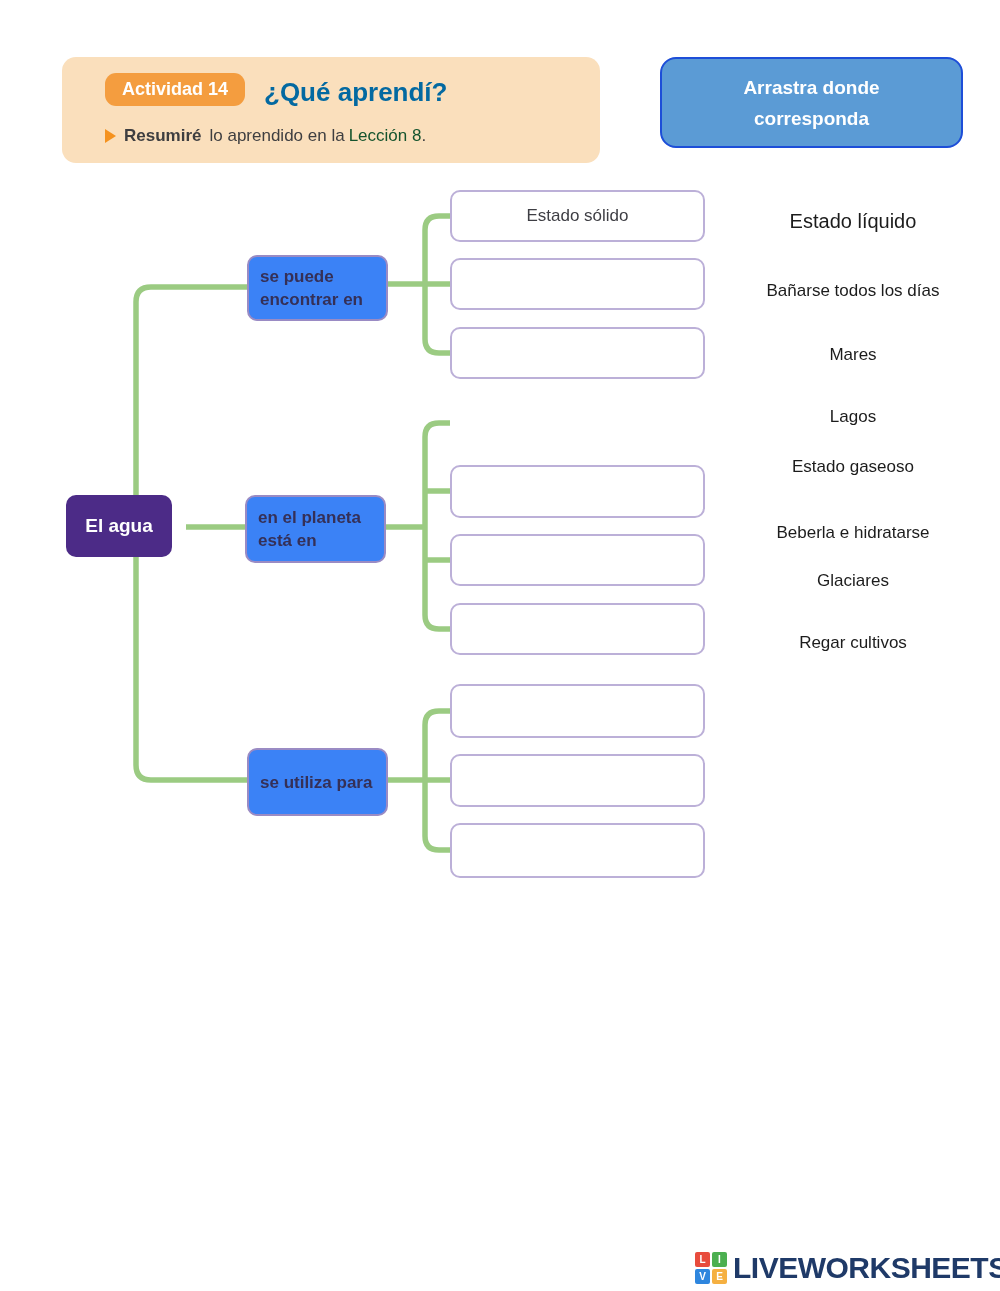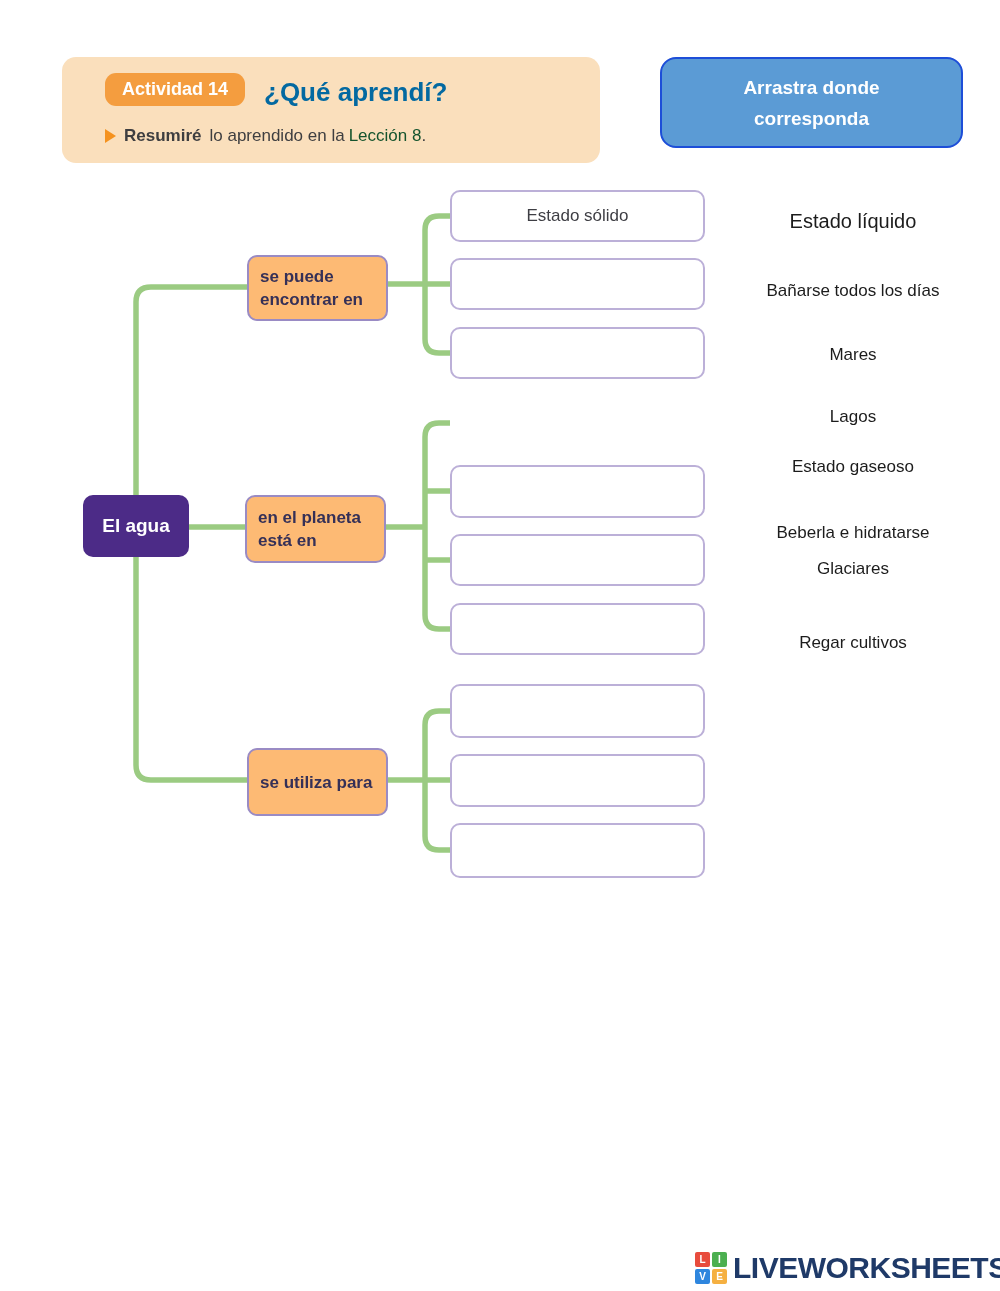--- a/index.html
+++ b/index.html
@@ -45,27 +45,27 @@
     left:660px;top:57px;width:303px;height:91px;
     background:#5b9bd5;border:2px solid #1d4ed8;border-radius:16px;
     color:#ffffff;font-weight:bold;font-size:19px;line-height:31px;
     display:flex;flex-direction:column;align-items:center;justify-content:center;
     text-align:center;box-sizing:border-box;
   }
 
   
   svg.connectors{left:0;top:0;}
   .root-node{
-    left:83px;top:495px;width:106px;height:62px;
+    left:66px;top:495px;width:106px;height:62px;
     background:#4c2b87;border-radius:10px;
     color:#ffffff;font-weight:bold;font-size:19px;
     display:flex;align-items:center;justify-content:center;
   }
   .branch-node{
-    width:141px;background:#fdba74;border:2px solid #9a8bc4;border-radius:10px;
+    width:141px;background:#3b82f6;border:2px solid #9a8bc4;border-radius:10px;
     color:#353057;font-weight:bold;font-size:17px;line-height:23px;
     display:flex;align-items:center;box-sizing:border-box;
     padding-left:11px;padding-right:6px;
   }
   .node1{left:247px;top:255px;height:66px;}
   .node2{left:245px;top:495px;height:68px;}
   .node3{left:247px;top:748px;height:68px;}
   .slot{
     left:450px;width:255px;height:52px;
     background:#ffffff;border:2.5px solid #bcb0d8;border-radius:10px;
@@ -157,21 +157,21 @@
   <div class="abs slot" style="top:684px;height:54px;"></div>
   <div class="abs slot" style="top:754px;height:53px;"></div>
   <div class="abs slot" style="top:823px;height:55px;"></div>
 
   <div class="abs drag-label drag-big" style="top:193px;margin-top:16px;">Estado líquido</div>
   <div class="abs drag-label" style="top:280px;">Bañarse todos los días</div>
   <div class="abs drag-label" style="top:344px;">Mares</div>
   <div class="abs drag-label" style="top:406px;">Lagos</div>
   <div class="abs drag-label" style="top:456px;">Estado gaseoso</div>
   <div class="abs drag-label" style="top:522px;">Beberla e hidratarse</div>
-  <div class="abs drag-label" style="top:558px;">Glaciares</div>
+  <div class="abs drag-label" style="top:570px;">Glaciares</div>
   <div class="abs drag-label" style="top:632px;">Regar cultivos</div>
 
   <div class="abs logo">
     <div class="logo-grid">
       <span class="logo-sq sq-l">L</span>
       <span class="logo-sq sq-i">I</span>
       <span class="logo-sq sq-v">V</span>
       <span class="logo-sq sq-e">E</span>
     </div>
     <span class="logo-text">LIVEWORKSHEETS</span>

